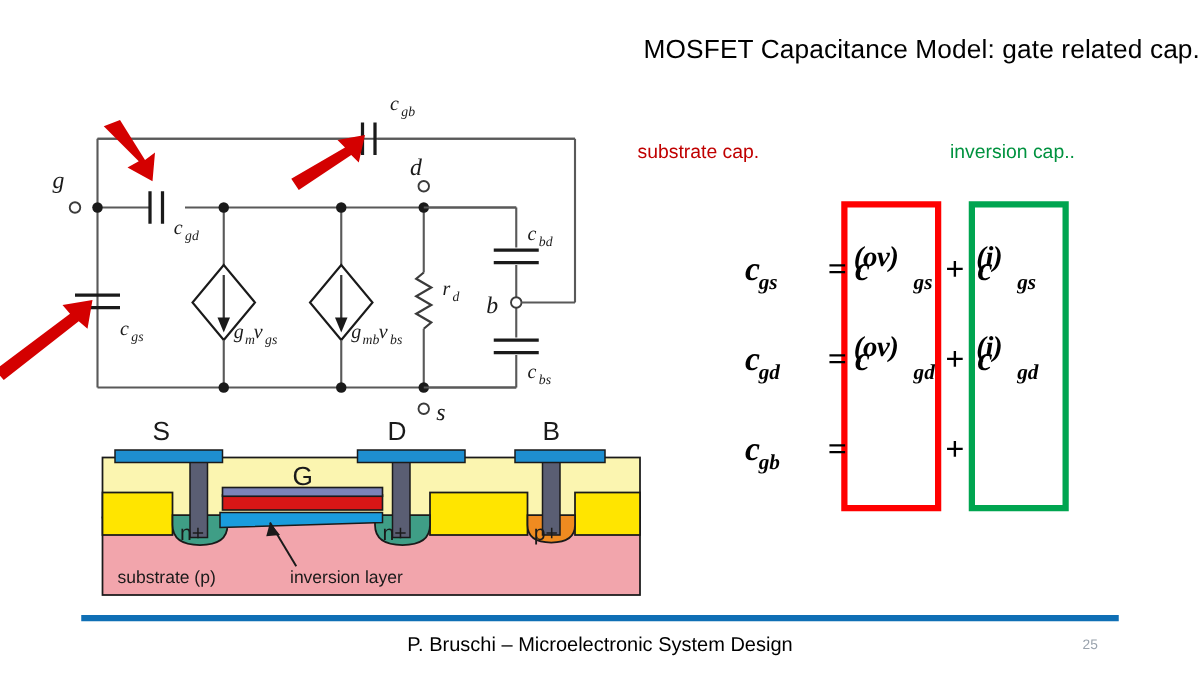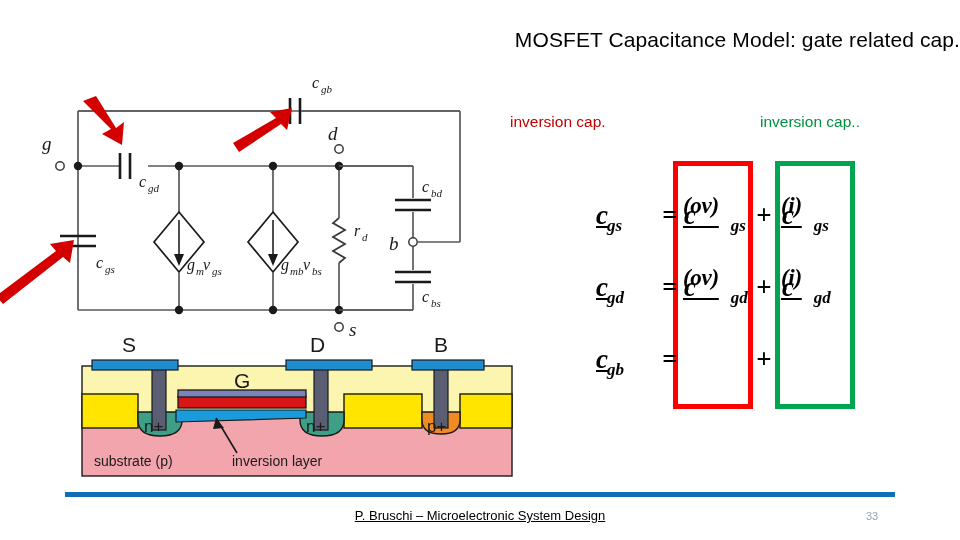--- a/index.html
+++ b/index.html
@@ -101,21 +101,21 @@
   #eq-row-0 { top: 32px; }
   #eq-row-1 { top: 104px; }
   #eq-row-2 { top: 176px; }
 
   .eq-lhs   { position: absolute; left: 0px;   width: 62px; text-align: left; }
   .eq-eqs   { position: absolute; left: 62px;  width: 24px; text-align: center; font-style: normal; }
   .eq-ov    { position: absolute; left: 88px;  width: 70px; text-align: left; }
   .eq-plus  { position: absolute; left: 156px; width: 24px; text-align: center; font-style: normal; }
   .eq-in    { position: absolute; left: 186px; width: 70px; text-align: left; }
 
-  .eq-term { position: relative; display: inline-block; white-space: nowrap; text-decoration: underline; }
+  .eq-term { position: relative; display: inline-block; white-space: nowrap; }
   .eq-base { font-style: italic; font-weight: 700; }
   .eq-sub {
     font-size: 17px;
     font-style: italic;
     font-weight: 700;
     position: relative;
     top: 7px;
     left: -1px;
   }
   .eq-sup {
@@ -136,24 +136,23 @@
     width: 830px;
     height: 5px;
     background: #0f6fb5;
   }
   #footer-text {
     position: absolute;
     left: 0;
     top: 508px;
     width: 960px;
     text-align: center;
-    font-size: 13px;
+    font-size: 16px;
     color: #000000;
     white-space: nowrap;
-    text-decoration: underline;
   }
   #page-number {
     position: absolute;
     left: 866px;
     top: 510px;
     width: 40px;
     text-align: left;
     font-size: 11px;
     color: #9aa3ad;
   }
@@ -177,21 +176,21 @@
   .xs-label {
     font-family: "Liberation Sans", sans-serif;
     fill: #1a1a1a;
   }
 </style>
 </head>
 <body>
 
 <div id="slide-title">MOSFET Capacitance Model: gate related cap.</div>
 
-<div class="caption" id="caption-extrinsic">inversion cap.</div>
+<div class="caption" id="caption-extrinsic">substrate cap.</div>
 <div class="caption" id="caption-intrinsic">inversion cap..</div>
 
 <div id="circuit-schematic">
 <svg width="480" height="280" viewBox="0 0 480 280">
 
   <path class="wire" d="M 38 41 L 420 41"></path>
   <path class="wire" d="M 420 41 L 420 172"></path>
   <path class="wire" d="M 38 41 L 38 240"></path>
   <path class="wire" d="M 38 240 L 373 240"></path>
 
@@ -398,13 +397,13 @@
         <span class="eq-base">c</span><span class="eq-sub">gb</span>
       </span>
     </span>
     <span class="eq-eqs">=</span>
     <span class="eq-plus">+</span>
   </div>
 </div>
 
 <div id="footer-rule"></div>
 <div id="footer-text">P. Bruschi – Microelectronic System Design</div>
-<div id="page-number">33</div>
+<div id="page-number">25</div>
 
 </body></html>

